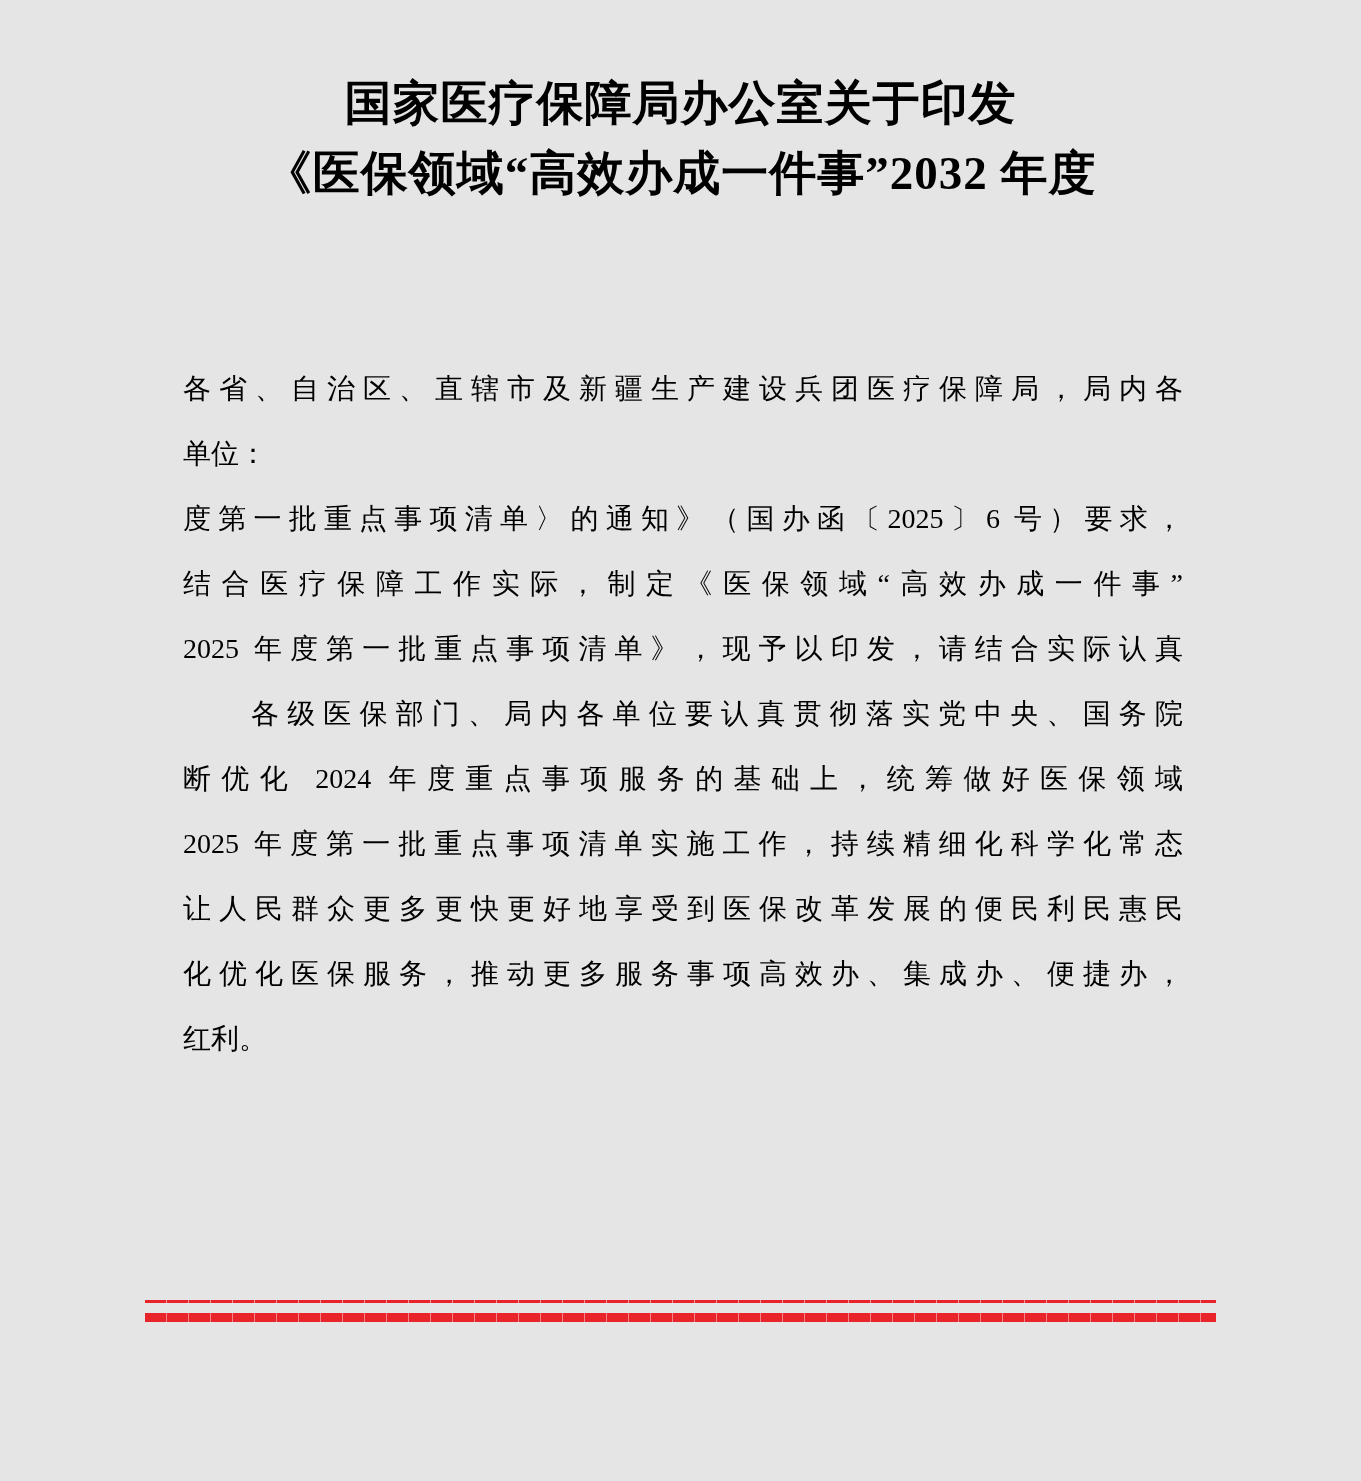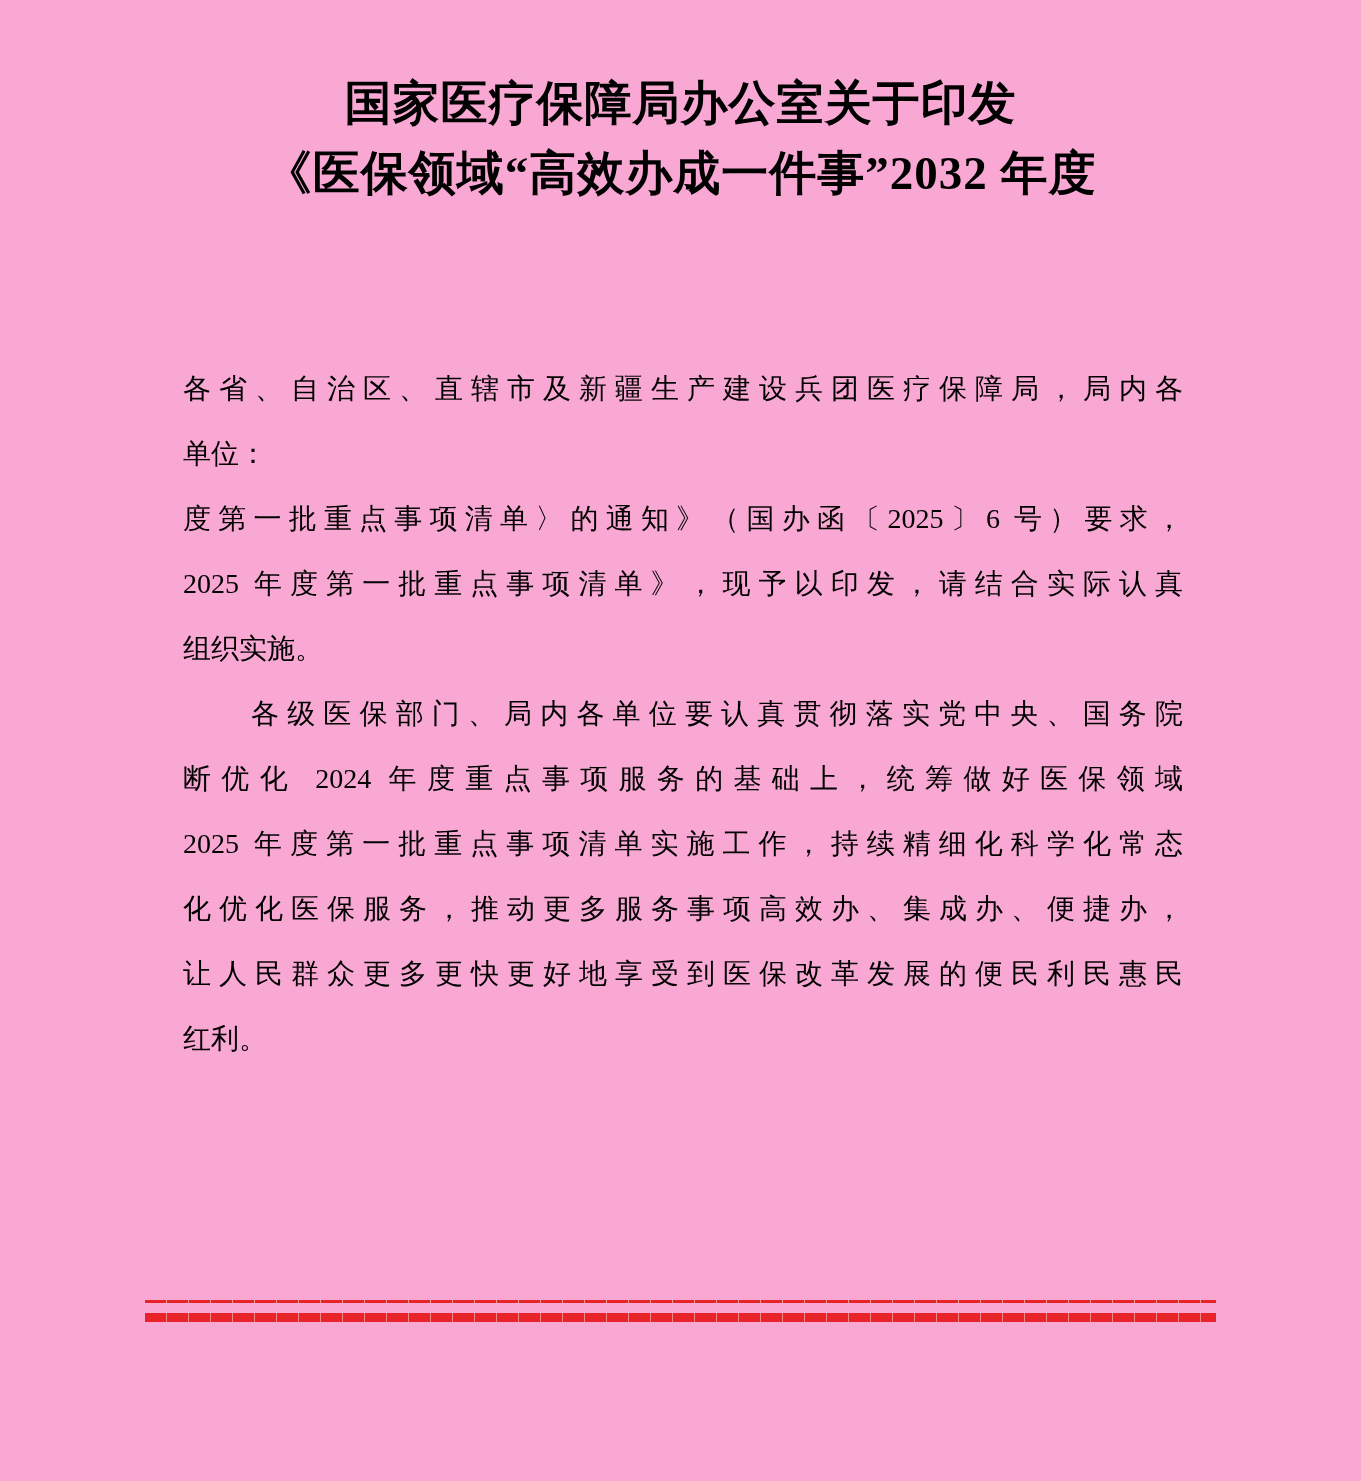--- a/index.html
+++ b/index.html
@@ -73,38 +73,38 @@
     background-color: var(--accent, #e8232a);
     background-image: repeating-linear-gradient(
       to right,
       transparent 0px, transparent 21px,
       rgba(255,255,255,0.45) 21px, rgba(255,255,255,0.45) 22px);
   }
 </style>
 </head>
 <body>
 
-<div class="page" style="background: #f9a8d4; color: rgb(0, 0, 0);">
+<div class="page" style="background: #e5e5e5; color: rgb(0, 0, 0);">
 
   <h1 class="doc-title">
     <div class="title-line">国家医疗保障局办公室关于印发</div>
     <div class="title-line">《医保领域“高效办成一件事”2032 年度</div>
   </h1>
 
   <div class="doc-body">
     <div class="body-line">各省、自治区、直辖市及新疆生产建设兵团医疗保障局，局内各</div>
     <div class="body-line para-end">单位：</div>
     <div class="body-line">度第一批重点事项清单〉的通知》（国办函〔2025〕6 号）要求，</div>
+    <div class="body-line">结合医疗保障工作实际，制定《医保领域“高效办成一件事”</div>
     <div class="body-line">2025 年度第一批重点事项清单》，现予以印发，请结合实际认真</div>
-    <div class="body-line para-end">组织实施。</div>
     <div class="body-line indent">各级医保部门、局内各单位要认真贯彻落实党中央、国务院</div>
     <div class="body-line">断优化 2024 年度重点事项服务的基础上，统筹做好医保领域</div>
     <div class="body-line">2025 年度第一批重点事项清单实施工作，持续精细化科学化常态</div>
+    <div class="body-line">让人民群众更多更快更好地享受到医保改革发展的便民利民惠民</div>
     <div class="body-line">化优化医保服务，推动更多服务事项高效办、集成办、便捷办，</div>
-    <div class="body-line">让人民群众更多更快更好地享受到医保改革发展的便民利民惠民</div>
     <div class="body-line para-end">红利。</div>
   </div>
 
   <div class="red-rule">
     <div class="thin-line"></div>
     <div class="thick-line"></div>
   </div>
 
 </div>
 

